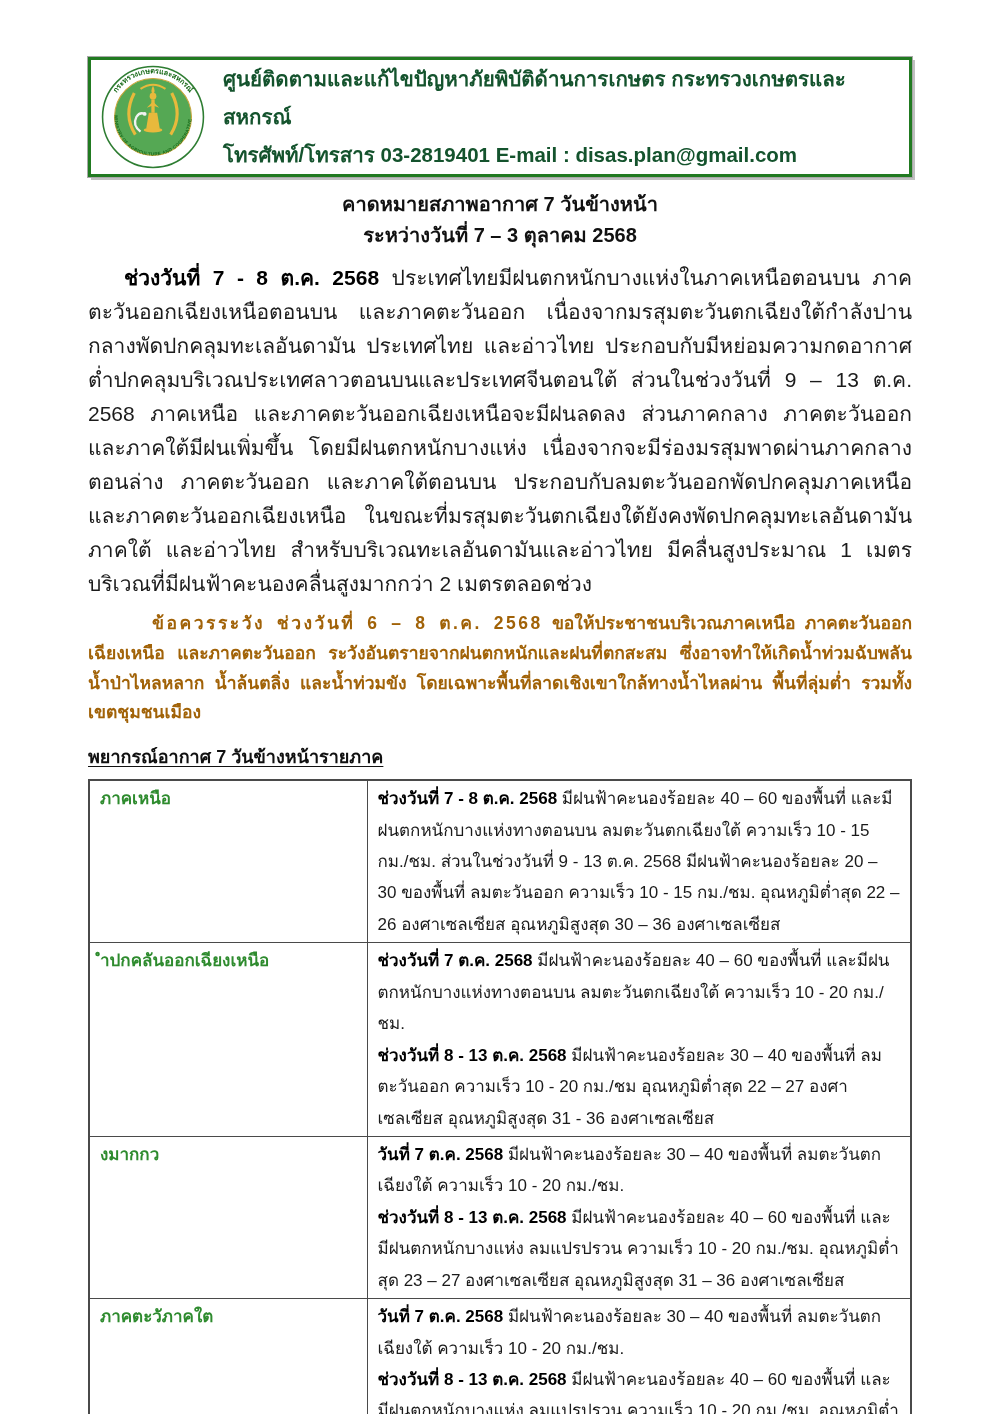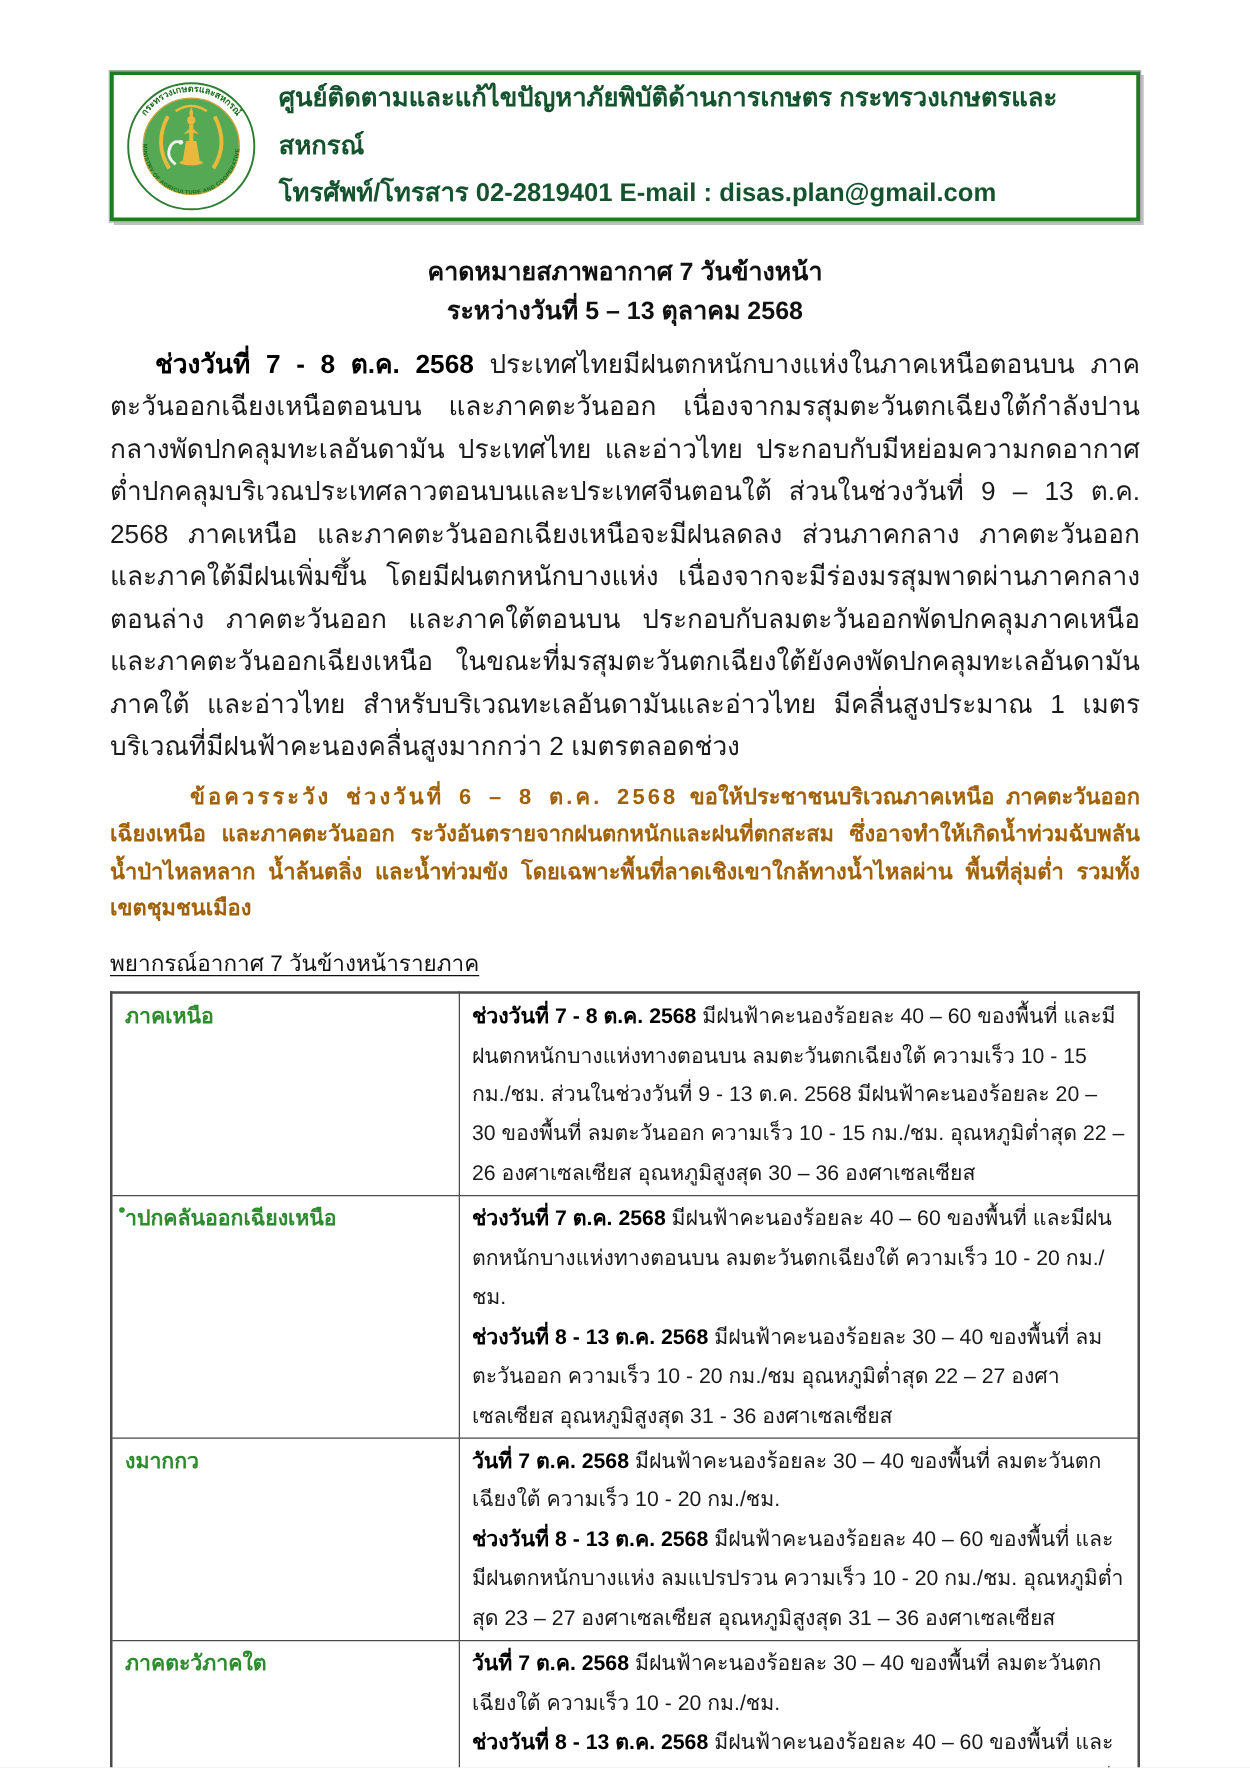--- a/index.html
+++ b/index.html
@@ -25,21 +25,21 @@
     height: 120px;
     display: flex;
     align-items: center;
     gap: 18px;
     padding: 6px 10px;
   }
   .logo-wrap { flex: 0 0 auto; width:104px; height:104px; }
   .org-text { flex: 1 1 auto; color: #14532d; font-weight: bold; font-size: 20.5px; line-height: 1.85; }
 
   
-  .title-block { margin-top: 26px; text-align: center; font-weight: bold; font-size: 20px; line-height: 1.55; color:#111; }
+  .title-block { margin-top: 12px; text-align: center; font-weight: bold; font-size: 20px; line-height: 1.55; color:#111; }
 
   
   .body-para {
     margin-top: 10px;
     font-size: 21px;
     line-height: 1.62;
     text-align: justify;
     text-indent: 36px;
     color: #1b1b1b;
   }
@@ -53,21 +53,21 @@
     font-size: 17.5px;
     line-height: 1.7;
     text-align: justify;
     text-indent: 64px;
   }
   .warning-lead { letter-spacing: 2.5px; }
 
   
   .section-heading {
     margin-top: 14px;
-    font-weight: normal;
+    font-weight: bold;
     font-size: 18px;
     text-decoration: underline;
     text-underline-offset: 3px;
     color:#111;
   }
 
   
   table.forecast {
     margin-top: 8px;
     width: 100%;
@@ -118,27 +118,27 @@
           <path d="M48.4,33 h3.2 v13 h-3.2 z" fill="#e8b93c"></path>
           <path d="M44,41 L50,35 L56,41 L50,39 z" fill="#e8b93c"></path>
           <path d="M46,46 h8 l2.5,15 h-13 z" fill="#e8b93c"></path>
           <ellipse cx="50" cy="62.5" rx="9" ry="2.3" fill="#e8b93c"></ellipse>
           <path d="M38,64 q-8,-6 -4,-14 q3,-5 8,-3" stroke="#f2f2f2" stroke-width="2.2" fill="none"></path>
           <circle cx="42" cy="47" r="1.8" fill="#f2f2f2"></circle>
         </svg>
       </div>
       <div class="org-text">
         <div>ศูนย์ติดตามและแก้ไขปัญหาภัยพิบัติด้านการเกษตร  กระทรวงเกษตรและสหกรณ์</div>
-        <div>โทรศัพท์/โทรสาร 02-2819401  E-mail : disas.plan@gmail.com</div>
+        <div>โทรศัพท์/โทรสาร 03-2819401  E-mail : disas.plan@gmail.com</div>
       </div>
     </div>
 
     <div class="title-block">
       <div>คาดหมายสภาพอากาศ 7 วันข้างหน้า</div>
-      <div>ระหว่างวันที่ 5 – 13 ตุลาคม 2568</div>
+      <div>ระหว่างวันที่ 7 – 3 ตุลาคม 2568</div>
     </div>
 
     <p class="body-para"><b>ช่วงวันที่ 7 - 8 ต.ค. 2568</b><span> ประเทศไทยมีฝนตกหนักบางแห่งในภาคเหนือตอนบน ภาคตะวันออกเฉียงเหนือตอนบน และภาคตะวันออก เนื่องจากมรสุมตะวันตกเฉียงใต้กำลังปานกลางพัดปกคลุมทะเลอันดามัน ประเทศไทย และอ่าวไทย ประกอบกับมีหย่อมความกดอากาศต่ำปกคลุมบริเวณประเทศลาวตอนบนและประเทศจีนตอนใต้ ส่วนในช่วงวันที่ 9 – 13 ต.ค. 2568 ภาคเหนือ และภาคตะวันออกเฉียงเหนือจะมีฝนลดลง ส่วนภาคกลาง ภาคตะวันออก และภาคใต้มีฝนเพิ่มขึ้น โดยมีฝนตกหนักบางแห่ง เนื่องจากจะมีร่องมรสุมพาดผ่านภาคกลางตอนล่าง ภาคตะวันออก และภาคใต้ตอนบน ประกอบกับลมตะวันออกพัดปกคลุมภาคเหนือและภาคตะวันออกเฉียงเหนือ ในขณะที่มรสุมตะวันตกเฉียงใต้ยังคงพัดปกคลุมทะเลอันดามัน ภาคใต้ และอ่าวไทย สำหรับบริเวณทะเลอันดามันและอ่าวไทย มีคลื่นสูงประมาณ 1 เมตร บริเวณที่มีฝนฟ้าคะนองคลื่นสูงมากกว่า 2 เมตรตลอดช่วง</span></p>
 
     <p class="warning-para"><span class="warning-lead">ข้อควรระวัง ช่วงวันที่ 6 – 8 ต.ค. 2568</span><span> ขอให้ประชาชนบริเวณภาคเหนือ ภาคตะวันออกเฉียงเหนือ และภาคตะวันออก ระวังอันตรายจากฝนตกหนักและฝนที่ตกสะสม ซึ่งอาจทำให้เกิดน้ำท่วมฉับพลัน น้ำป่าไหลหลาก น้ำล้นตลิ่ง และน้ำท่วมขัง โดยเฉพาะพื้นที่ลาดเชิงเขาใกล้ทางน้ำไหลผ่าน พื้นที่ลุ่มต่ำ รวมทั้งเขตชุมชนเมือง</span></p>
 
     <div class="section-heading">พยากรณ์อากาศ 7 วันข้างหน้ารายภาค</div>
 
     <table class="forecast">
       <tbody>

